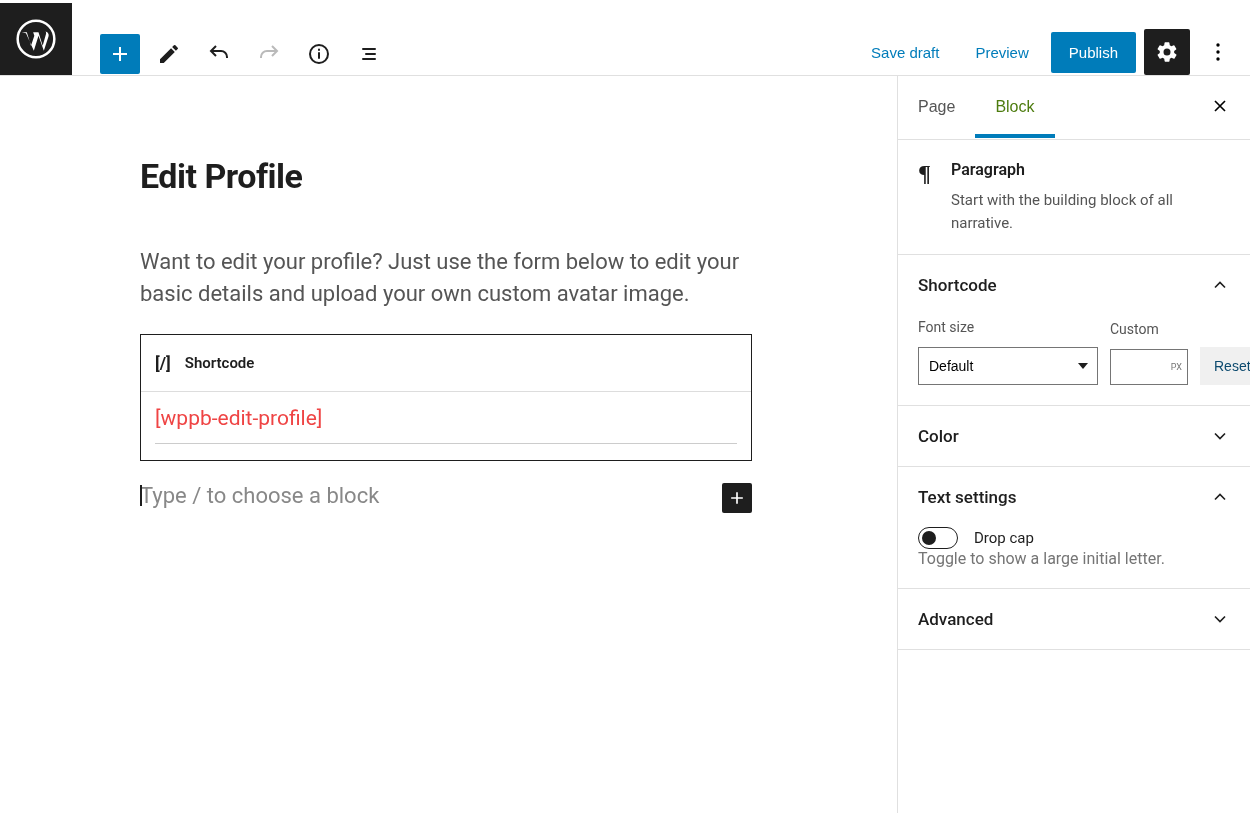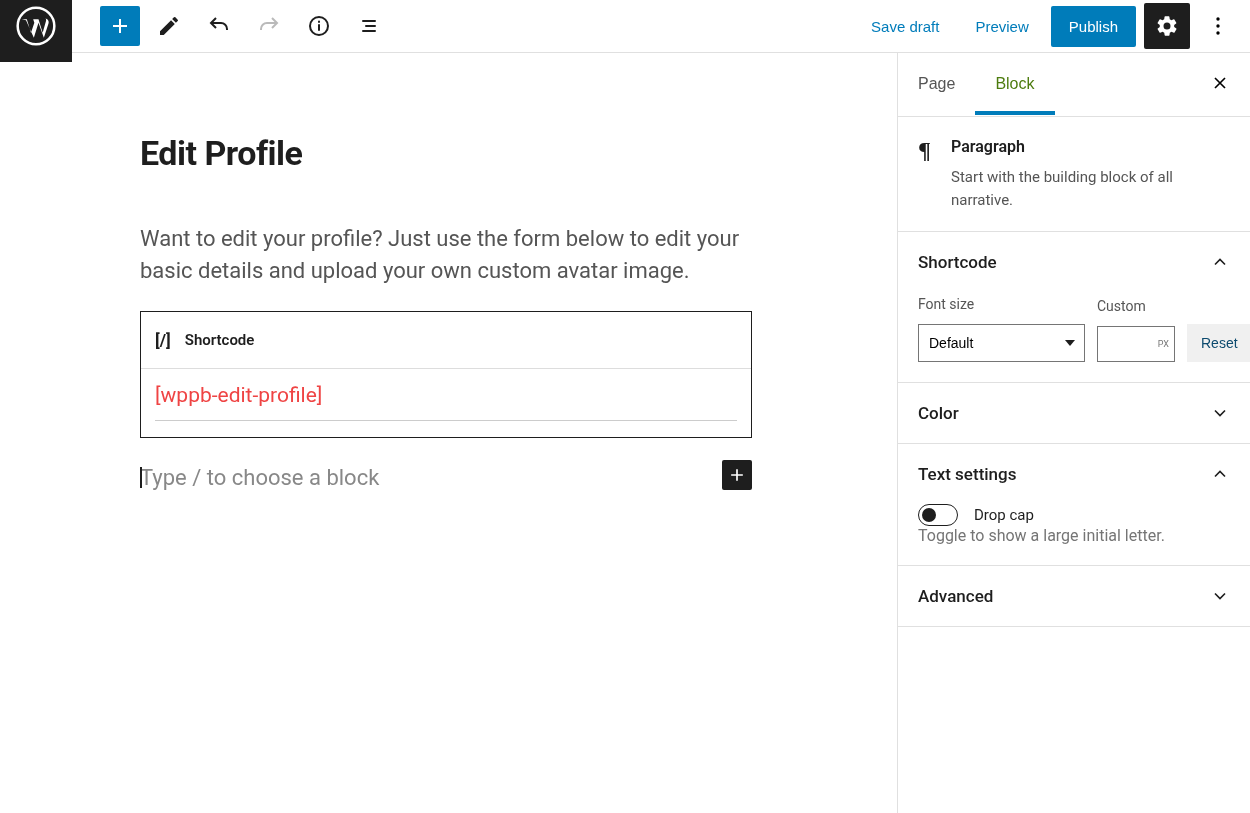--- a/index.html
+++ b/index.html
@@ -1,18 +1,18 @@
 <!DOCTYPE html>
 <html><head>
 <meta charset="utf-8">
 <style>
 * { margin: 0; padding: 0; box-sizing: border-box; }
 body { font-family: -apple-system, BlinkMacSystemFont, "Segoe UI", Roboto, sans-serif; font-size: 14px; color: #1e1e1e; background: #fff; }
 .app { display: flex; flex-direction: column; height: 813px; width: 1250px; }
-.topbar { display: flex; align-items: center; height: 53px; border-bottom: 1px solid #e0e0e0; }
+.topbar { display: flex; align-items: flex-end; height: 76px; border-bottom: 1px solid #e0e0e0; }
 .wp-logo { width: 72px; height: 72px; background: #1e1e1e; display: flex; align-items: center; justify-content: center; }
 .wp-logo svg { width: 40px; height: 40px; }
 .toolbar-left { display: flex; align-items: center; gap: 8px; padding-left: 28px; }
 .btn-icon { width: 42px; height: 42px; display: flex; align-items: center; justify-content: center; border: none; background: transparent; cursor: pointer; border-radius: 2px; color: #1e1e1e; }
 .btn-icon.disabled { color: #bababa; cursor: default; }
 .btn-add { background: #007cba; color: #fff; width: 40px; height: 40px; }
 .btn-add svg { width: 24px; height: 24px; }
 .toolbar-right { margin-left: auto; display: flex; align-items: center; gap: 8px; padding-right: 12px; }
 .btn-link { background: transparent; border: none; color: #007cba; font-size: 15px; padding: 10px 14px; cursor: pointer; }
 .btn-publish { background: #007cba; color: #fff; border: none; font-size: 15px; padding: 12px 18px; cursor: pointer; border-radius: 2px; }
@@ -22,21 +22,21 @@
 .editor { flex: 1; overflow-y: auto; padding: 80px 0 0 0; }
 .editor-content { max-width: 612px; margin: 0 auto 0 140px; }
 .page-title { font-size: 34px; font-weight: 700; margin-bottom: 50px; letter-spacing: -0.5px; }
 .page-desc { font-size: 22px; color: #555; line-height: 1.45; margin-bottom: 24px; }
 .shortcode-block { border: 1px solid #1e1e1e; }
 .shortcode-header { display: flex; align-items: center; padding: 18px 14px; gap: 14px; border-bottom: 1px solid #ddd; }
 .shortcode-label { font-weight: 600; font-size: 15px; }
 .shortcode-body { padding: 14px 14px 30px 14px; position: relative; }
 .shortcode-text { font-size: 21px; color: #ef4444; }
 .shortcode-body::after { content: ""; display: block; border-bottom: 1px solid #ccc; position: absolute; left: 14px; right: 14px; bottom: 16px; }
-.new-block-row { display: flex; align-items: flex-end; justify-content: space-between; margin-top: 22px; }
+.new-block-row { display: flex; align-items: flex-start; justify-content: space-between; margin-top: 22px; }
 .new-block-placeholder { font-size: 22px; color: #888; position: relative; }
 .new-block-placeholder::before { content: ""; position: absolute; left: 0; top: 2px; bottom: 2px; width: 2px; background: #1e1e1e; }
 .new-block-placeholder span { padding-left: 0; }
 .btn-add-block { width: 30px; height: 30px; background: #1e1e1e; color: #fff; border: none; display: flex; align-items: center; justify-content: center; cursor: pointer; border-radius: 2px; }
 .sidebar { width: 353px; border-left: 1px solid #e0e0e0; display: flex; flex-direction: column; overflow-y: auto; }
 .sidebar-tabs { display: flex; align-items: center; border-bottom: 1px solid #e0e0e0; position: relative; }
 .tab { padding: 20px 20px 18px; font-size: 16px; font-weight: 500; color: #555; border: none; background: transparent; cursor: pointer; border-bottom: 4px solid transparent; }
 .tab.active { color: #4d7c0f; border-bottom-color: #007cba; }
 .tab-close { margin-left: auto; padding: 20px; border: none; background: transparent; cursor: pointer; }
 .panel-section { padding: 20px; border-bottom: 1px solid #e0e0e0; }
@@ -44,21 +44,21 @@
 .block-info-text { flex: 1; }
 .block-name { font-size: 16px; font-weight: 600; margin-bottom: 10px; }
 .block-desc { font-size: 15px; color: #555; line-height: 1.5; }
 .panel-header { display: flex; align-items: center; justify-content: space-between; cursor: pointer; }
 .panel-title { font-size: 17px; font-weight: 500; }
 .typography-body { margin-top: 24px; }
 .field-row { display: flex; gap: 12px; align-items: flex-end; }
 .field { display: flex; flex-direction: column; gap: 12px; }
 .field-label { font-size: 14px; color: #555; }
 .select-wrap { position: relative; }
-.select { width: 167px; height: 38px; border: 1px solid #757575; padding: 0 30px 0 10px; font-size: 14px; appearance: none; background: #fff; cursor: pointer; }
+.select { width: 180px; height: 38px; border: 1px solid #757575; padding: 0 30px 0 10px; font-size: 14px; appearance: none; background: #fff; cursor: pointer; }
 .select-wrap::after { content: ""; position: absolute; right: 10px; top: 50%; transform: translateY(-50%); border-left: 5px solid transparent; border-right: 5px solid transparent; border-top: 6px solid #1e1e1e; pointer-events: none; }
 .custom-input { width: 78px; height: 36px; border: 1px solid #757575; text-align: right; padding-right: 26px; font-size: 14px; }
 .custom-wrap { position: relative; }
 .custom-wrap::after { content: attr(data-unit); position: absolute; right: 6px; top: 50%; transform: translateY(-50%); font-size: 9px; color: #757575; text-transform: uppercase; }
 .btn-reset { height: 38px; padding: 0 14px; border: none; background: #f0f0f0; color: #0c4a6e; cursor: pointer; font-size: 14px; }
 .toggle-row { display: flex; align-items: center; gap: 16px; margin-top: 20px; }
 .toggle { width: 40px; height: 22px; border: 1px solid #1e1e1e; border-radius: 11px; position: relative; background: #fff; cursor: pointer; }
 .toggle::after { content: ""; position: absolute; width: 14px; height: 14px; background: #1e1e1e; border-radius: 50%; top: 3px; left: 3px; }
 .toggle-label { font-size: 15px; }
 .toggle-desc { font-size: 16px; color: #757575; margin-top: 0; }

